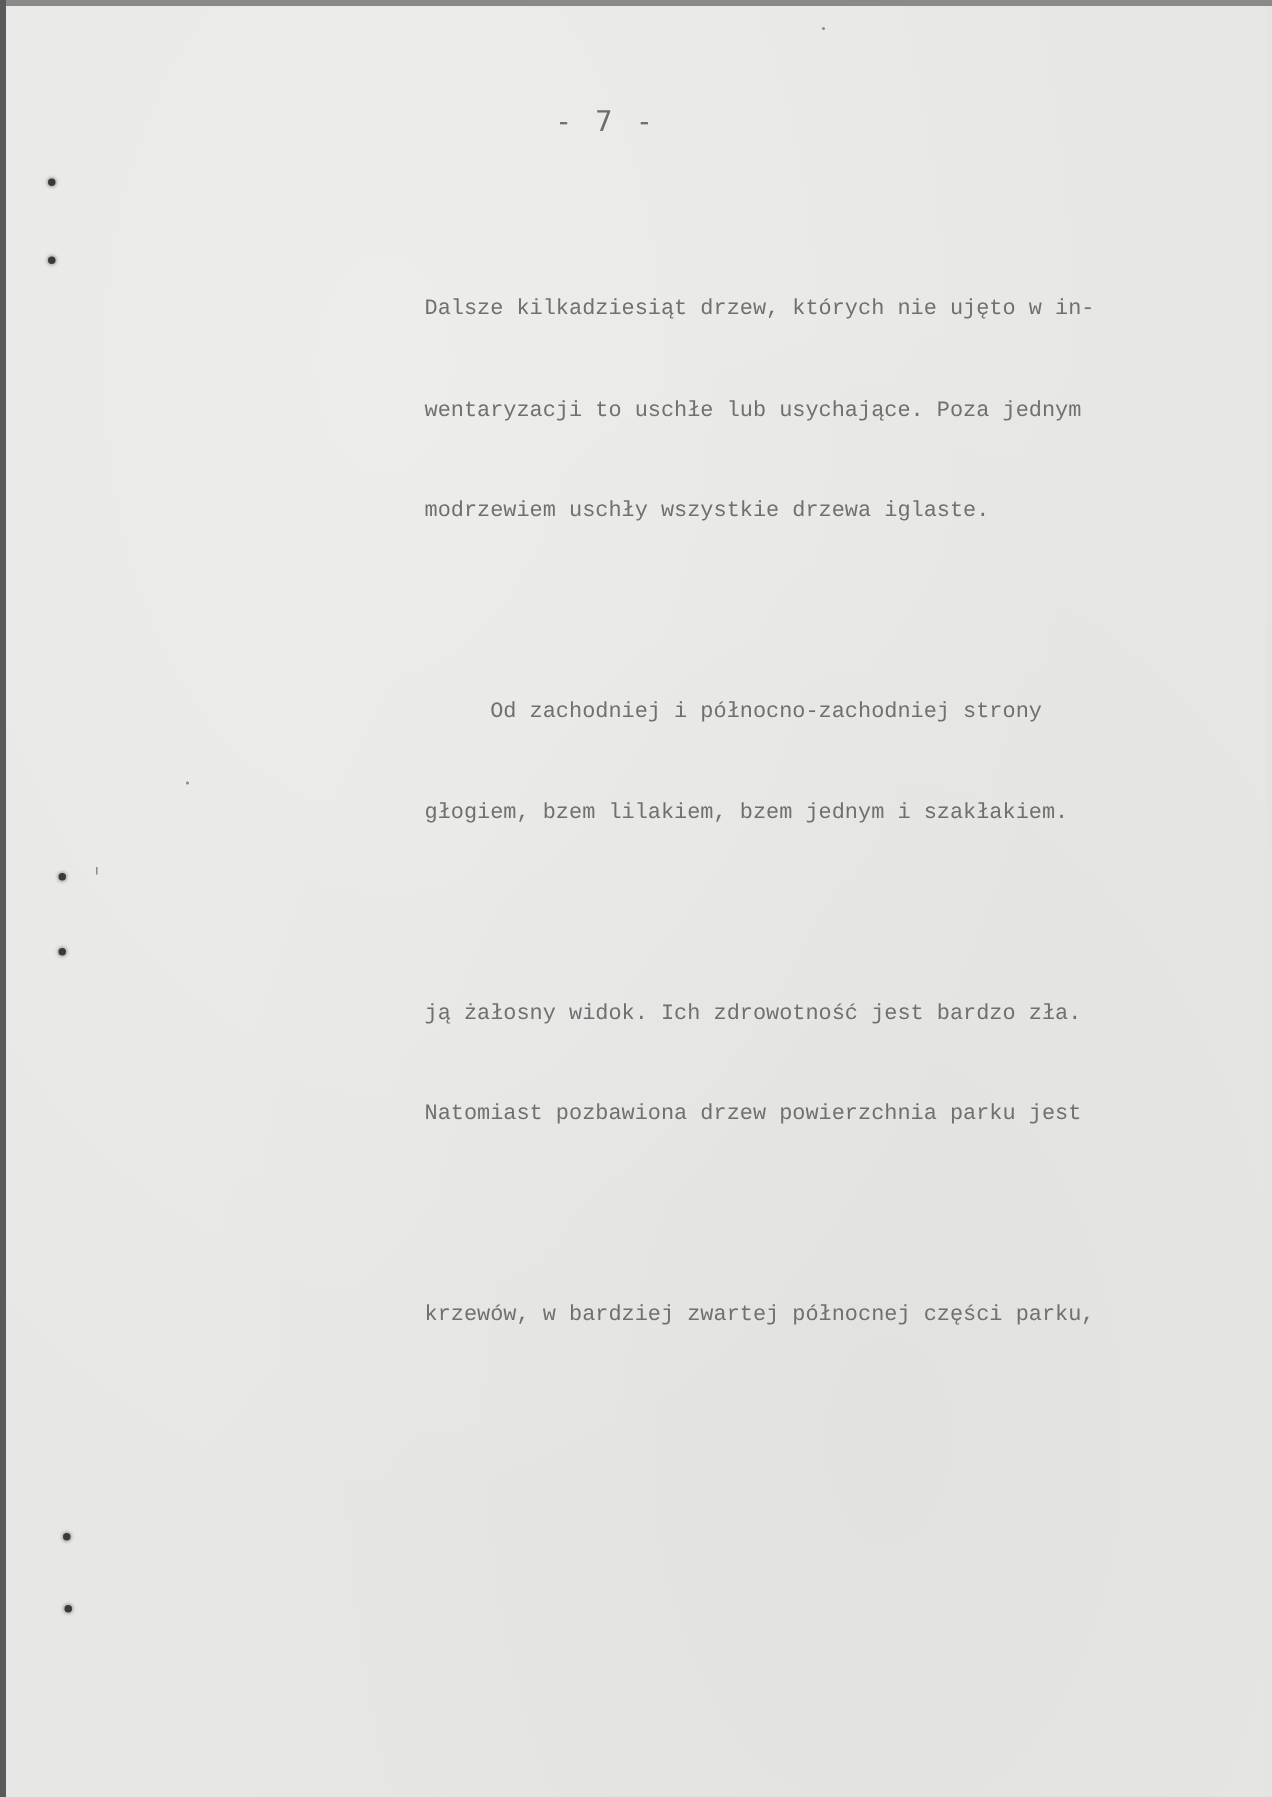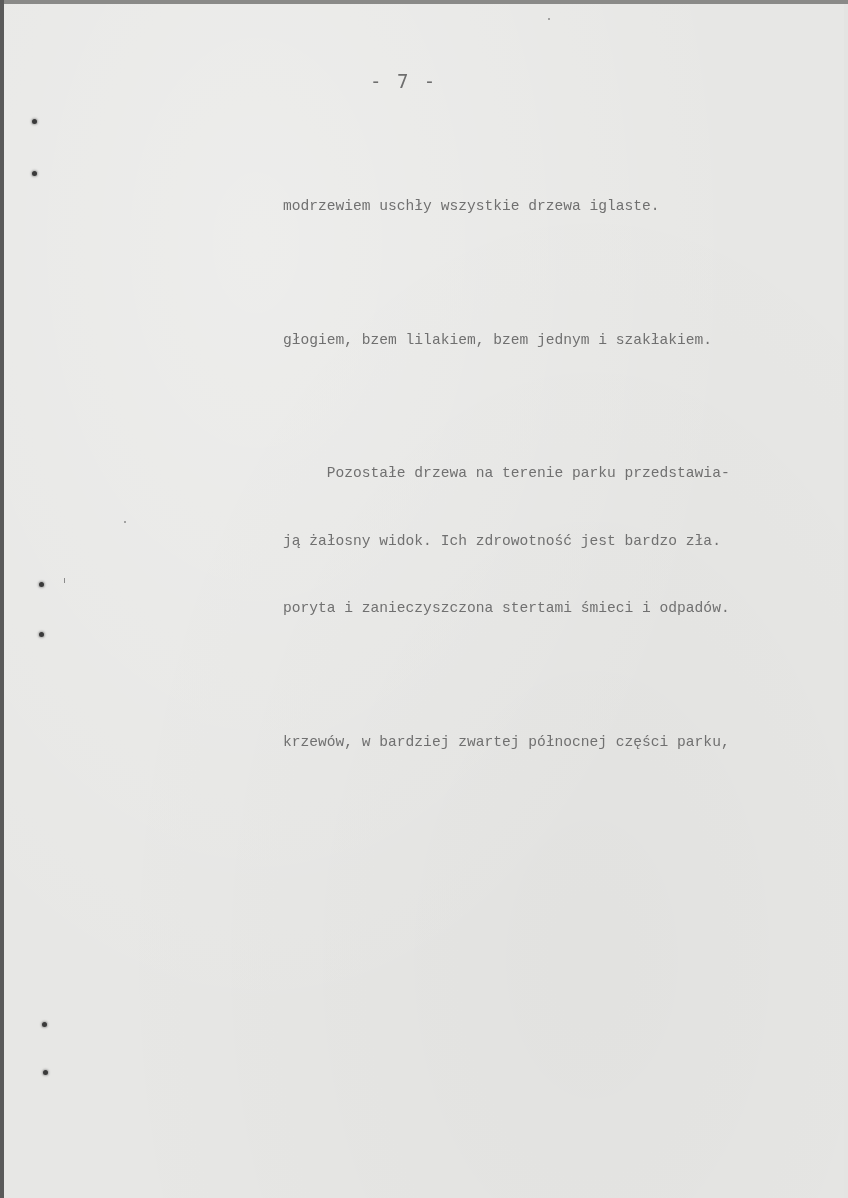--- a/index.html
+++ b/index.html
@@ -101,29 +101,31 @@
 <div class="hole" style="left:43px; top:1070px;"></div>
 
 <div class="speck" style="left:548px; top:18px; width:2px; height:2px;"></div>
 <div class="speck" style="left:124px; top:521px; width:2px; height:2px;"></div>
 <div class="speck" style="left:64px; top:578px; width:1px; height:5px; border-radius:0;"></div>
 
 <div class="page-number">- 7 -</div>
 
 <div class="body-text">
   <p class="para">
+    <span class="line">Dalsze kilkadziesiąt drzew, których nie ujęto w in-</span>
+    <span class="line">wentaryzacji to uschłe lub usychające. Poza jednym</span>
     <span class="line">modrzewiem uschły wszystkie drzewa iglaste.</span>
   </p>
   <p class="para">
+    <span class="line">     Od zachodniej i północno-zachodniej strony</span>
     <span class="line">głogiem, bzem lilakiem, bzem jednym i szakłakiem.</span>
   </p>
   <p class="para">
-    <span class="line">     Pozostałe drzewa na terenie parku przedstawia-</span>
     <span class="line">ją żałosny widok. Ich zdrowotność jest bardzo zła.</span>
-    <span class="line">poryta i zanieczyszczona stertami śmieci i odpadów.</span>
+    <span class="line">Natomiast pozbawiona drzew powierzchnia parku jest</span>
   </p>
   <p class="para">
     <span class="line">krzewów, w bardziej zwartej północnej części parku,</span>
     
     
   </p>
 
 </div>
 
 </body></html>

